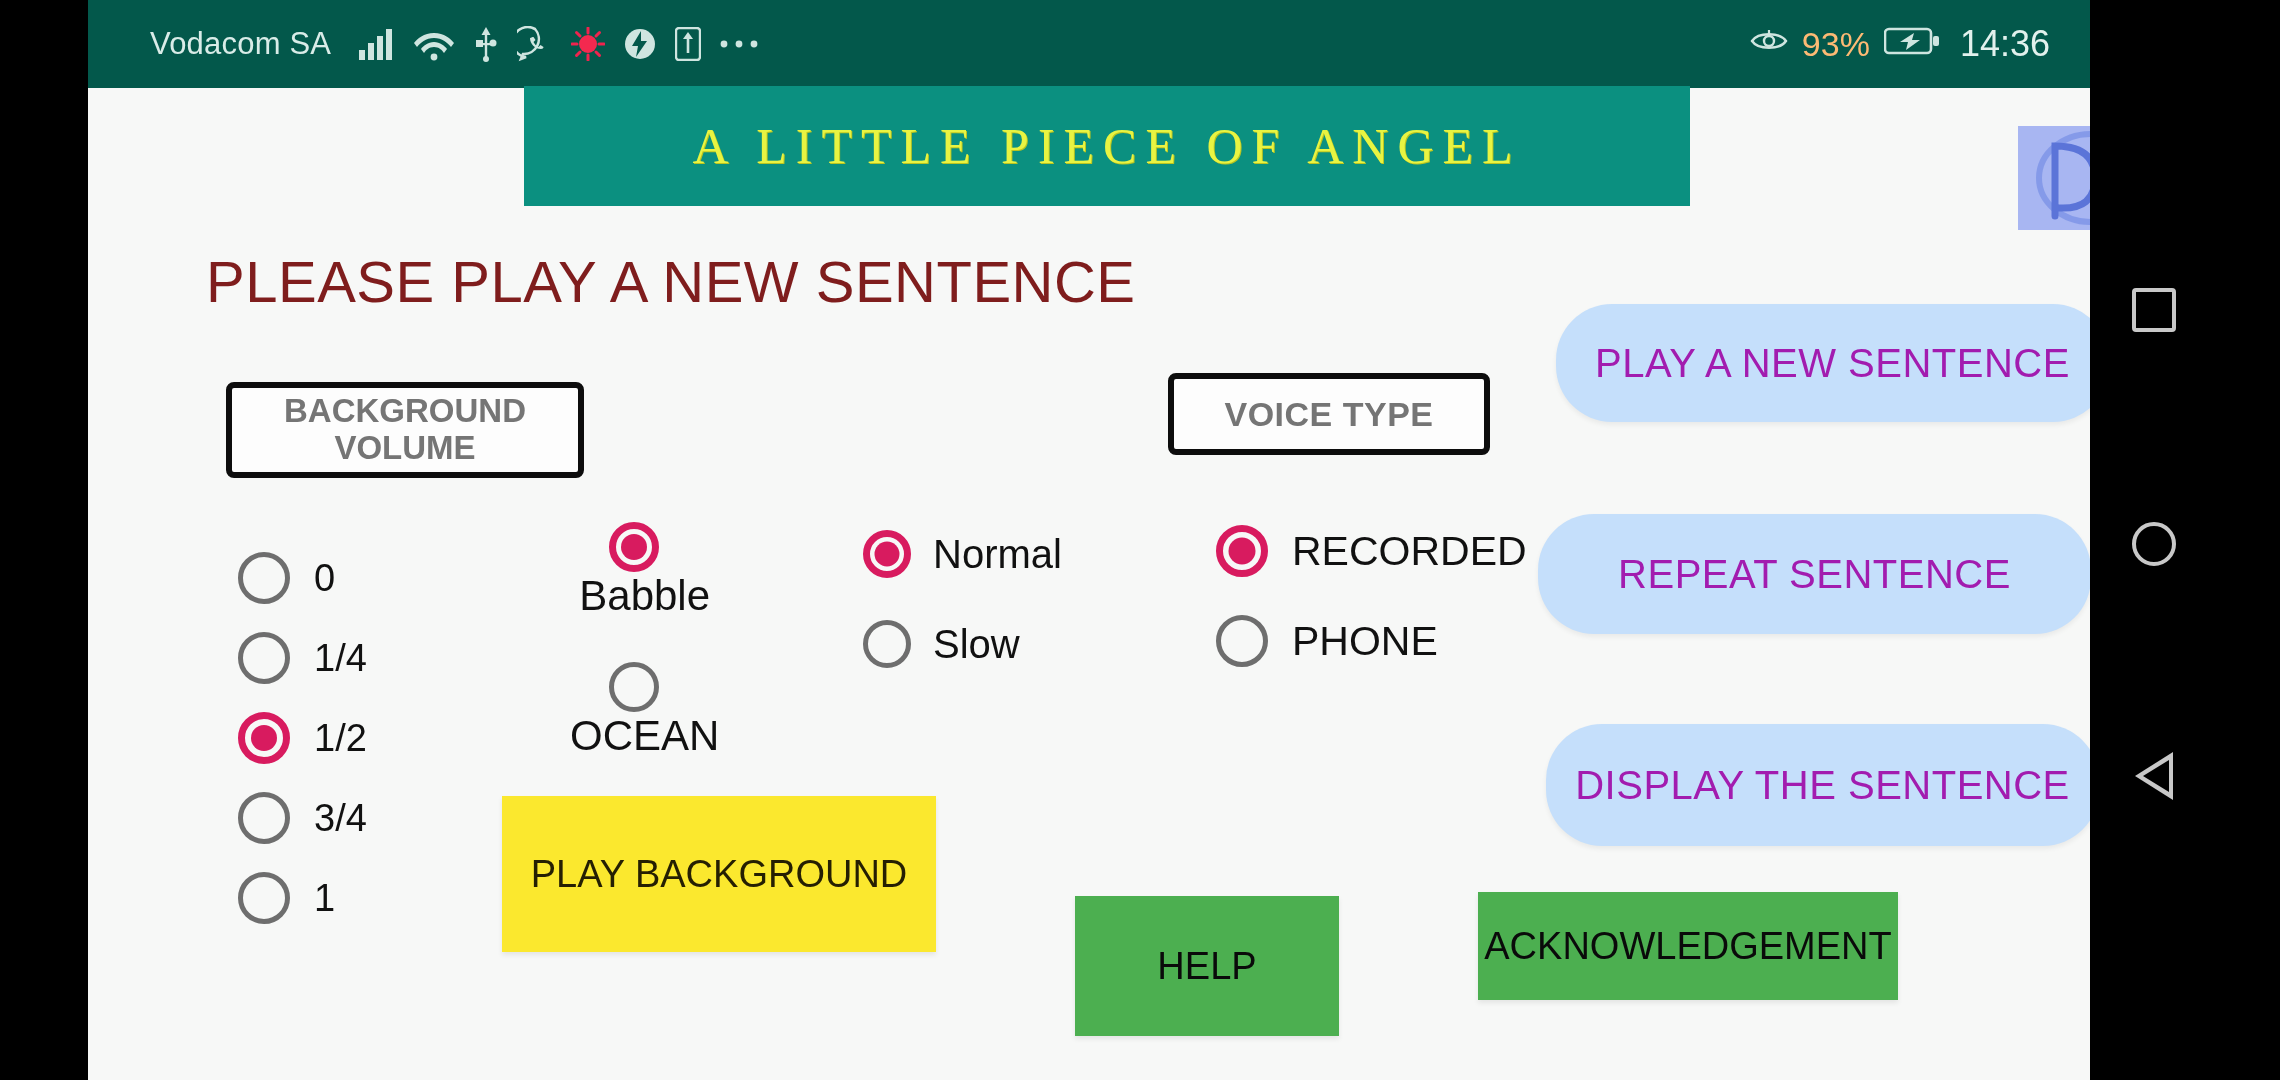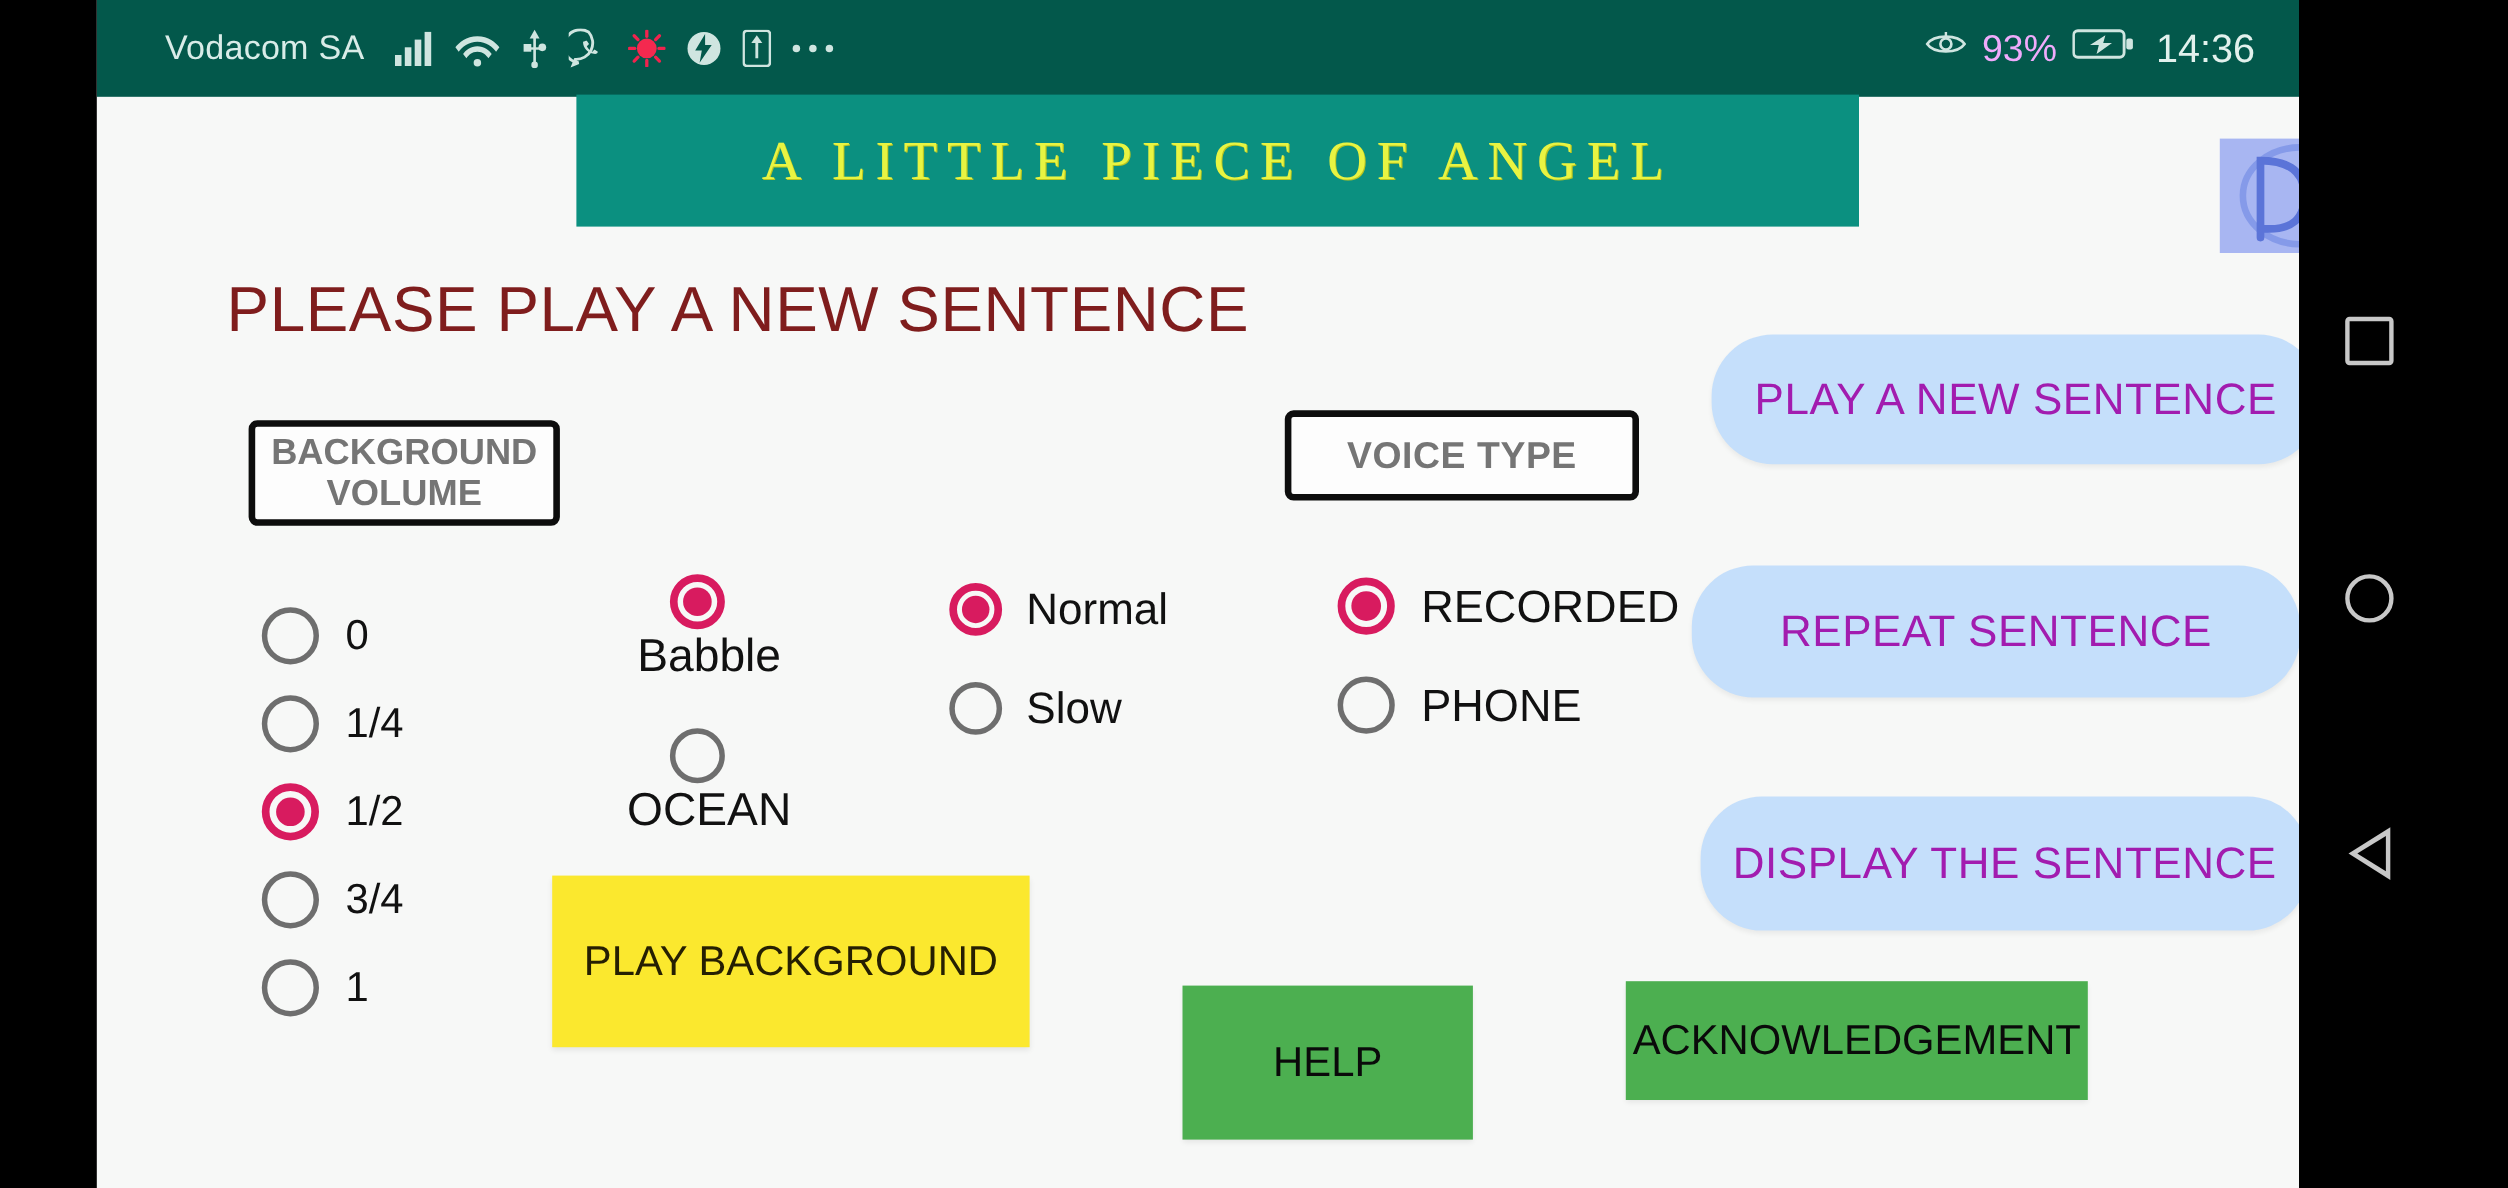--- a/index.html
+++ b/index.html
@@ -103,21 +103,21 @@
   }
   .sb-icons svg { display: block; }
   .sb-right {
     position: absolute;
     right: 40px; top: 0;
     height: 88px;
     display: flex;
     align-items: center;
     gap: 14px;
   }
-  .sb-pct { font-size: 34px; color: #f0abfc; }
+  .sb-pct { font-size: 34px; color: #fdba74; }
   .sb-time { font-size: 36px; color: #e2f1ed; margin-left: 6px; }
 
   
   .banner {
     position: absolute;
     left: 436px; top: 86px;
     width: 1166px; height: 120px;
     background: #0b9080;
     display: flex;
     align-items: center;
@@ -163,21 +163,21 @@
     display: flex;
     align-items: center;
     justify-content: center;
     text-align: center;
     font-weight: bold;
     color: #757575;
     line-height: 1.12;
   }
   #bg-volume-box {
     left: 138px; top: 382px;
-    width: 283px; height: 96px;
+    width: 358px; height: 96px;
     font-size: 33px;
   }
   #voice-type-box {
     left: 1080px; top: 373px;
     width: 322px; height: 82px;
     font-size: 34px;
     letter-spacing: 0.5px;
   }
 
   

